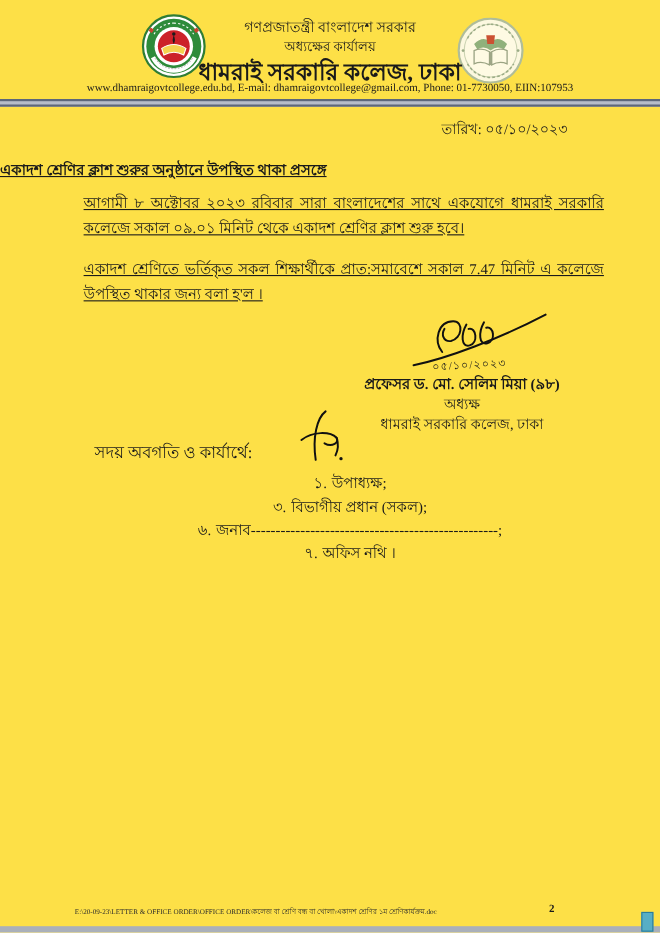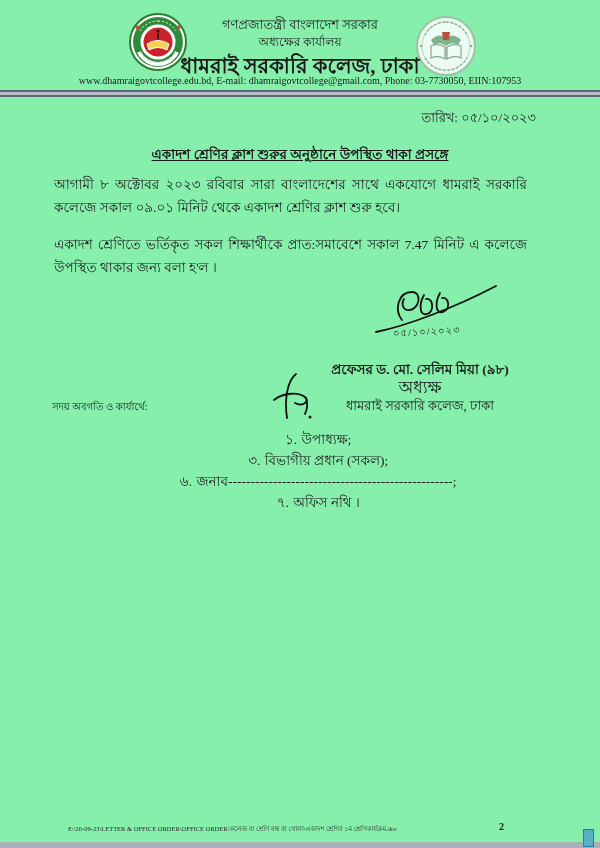--- a/index.html
+++ b/index.html
@@ -1,63 +1,63 @@
 <!DOCTYPE html>
 <html><head>
 <meta charset="utf-8">
 <style>
   * { margin: 0; padding: 0; box-sizing: border-box; }
   html, body { background: #ffffff; }
   .page {
     position: relative;
     width: 600px; height: 848px;
-    background: #86efac;
+    background: #fde047;
     font-family: "Liberation Serif", "DejaVu Serif", serif;
     color: #1a1a1a;
     overflow: hidden;
   }
   
   .hdr-center { position: absolute; left: 0; top: 16px; width: 600px; text-align: center; }
   .govt-line  { font-size: 13px; line-height: 18px; }
   .office-line{ font-size: 12px; line-height: 17px; text-align: center; }
   .college-name { font-size: 21px; font-weight: bold; line-height: 26px; margin-top: 2px; }
   .contact-line { position: absolute; left: 0; top: 75px; width: 600px; text-align: center; font-size: 10px; letter-spacing: 0; }
   .logo { position: absolute; }
   .logo-left  { left: 127px; top: 12px; }
   .logo-right { left: 413px; top: 16px; opacity: 0.85; }
   .hdr-rule {
     position: absolute; left: 0; top: 90px; width: 600px; height: 7px;
     border-top: 2px solid #5c677a; border-bottom: 2px solid #5c677a;
     background: #b6bdc9;
   }
   
-  .date-line { position: absolute; right: 64px; top: 108px; font-size: 13px; font-family: Liberation Serif, serif; }
+  .date-line { position: absolute; right: 84px; top: 108px; font-size: 13px; font-family: Liberation Serif, serif; }
   .subject {
-    position: absolute; left: 0; top: 144px; width: 600px; text-align: center;
+    position: absolute; left: 0; top: 144px; width: 600px; text-align: left;
     font-size: 13.5px; font-weight: bold; text-decoration: underline;
   }
   .para {
-    position: absolute; left: 54px; width: 473px;
-    font-size: 13.5px; line-height: 23px; text-align: justify;
+    position: absolute; left: 76px; width: 473px;
+    font-size: 13.5px; line-height: 23px; text-align: justify; text-decoration: underline;
   }
   .para-1 { top: 173px; }
   .para-2 { top: 233px; }
   
   .sig-scribble { position: absolute; left: 368px; top: 280px; }
   .sig-date {
     position: absolute; left: 393px; top: 324px; font-size: 10px;
     transform: rotate(-3deg); letter-spacing: 1px;
   }
   .sig-block { position: absolute; left: 300px; top: 340px; width: 240px; text-align: center; }
-  .sig-name { font-size: 13.5px; font-weight: bold; line-height: 19px; margin-top: 20px; }
-  .sig-designation { font-size: 17px; line-height: 18px; }
+  .sig-name { font-size: 13.5px; font-weight: bold; line-height: 19px; }
+  .sig-designation { font-size: 13px; line-height: 18px; }
   .sig-institution { font-size: 13px; line-height: 18px; }
   .initial-scribble { position: absolute; left: 260px; top: 370px; }
   
-  .dist-heading { position: absolute; left: 52px; top: 399px; font-size: 10px; }
+  .dist-heading { position: absolute; left: 86px; top: 399px; font-size: 15px; }
   .dist-list { position: absolute; left: 86px; top: 429px; width: 460px; list-style: none; }
   .dist-list li { font-size: 13.5px; line-height: 21px; white-space: nowrap; text-align: center; }
   .dist-num { display: inline-block; width: 21px; }
   
   .footer-path { position: absolute; left: 68px; top: 824px; font-size: 6.5px; color: #2a2a2a; }
   .page-number { position: absolute; left: 499px; top: 821px; font-size: 10px; font-weight: bold; }
   .bottom-band { position: absolute; left: 0; bottom: 0; width: 600px; height: 6px; background: #aab0ba; }
   .scroll-marker {
     position: absolute; left: 583px; top: 829px; width: 11px; height: 18px;
     background: #57aec5; border: 1px solid #2a7d9c;
@@ -101,21 +101,21 @@
       <circle cx="8" cy="30" r="1.3" fill="#8ba391"></circle>
       <circle cx="58" cy="30" r="1.3" fill="#8ba391"></circle>
     </svg>
   </div>
 
   <div class="hdr-center">
     <div class="govt-line">গণপ্রজাতন্ত্রী বাংলাদেশ সরকার</div>
     <div class="office-line">অধ্যক্ষের কার্যালয়</div>
     <div class="college-name">ধামরাই সরকারি কলেজ, ঢাকা</div>
   </div>
-  <div class="contact-line">www.dhamraigovtcollege.edu.bd, E-mail: dhamraigovtcollege@gmail.com, Phone: 03-7730050, EIIN:107953</div>
+  <div class="contact-line">www.dhamraigovtcollege.edu.bd, E-mail: dhamraigovtcollege@gmail.com, Phone: 01-7730050, EIIN:107953</div>
   <div class="hdr-rule"></div>
 
   <div class="date-line">তারিখ: ০৫/১০/২০২৩</div>
   <div class="subject">একাদশ শ্রেণির ক্লাশ শুরুর অনুষ্ঠানে উপস্থিত থাকা প্রসঙ্গে</div>
 
   <div class="para para-1">আগামী ৮ অক্টোবর ২০২৩ রবিবার সারা বাংলাদেশের সাথে একযোগে ধামরাই সরকারি কলেজে সকাল ০৯.০১ মিনিট থেকে একাদশ শ্রেণির ক্লাশ শুরু হবে।</div>
   <div class="para para-2">একাদশ শ্রেণিতে ভর্তিকৃত সকল শিক্ষার্থীকে প্রাত:সমাবেশে সকাল 7.47 মিনিট এ কলেজে উপস্থিত থাকার জন্য বলা হ'ল ।</div>
 
   <div class="sig-scribble">
     <svg width="132" height="58" viewBox="0 0 132 58">

